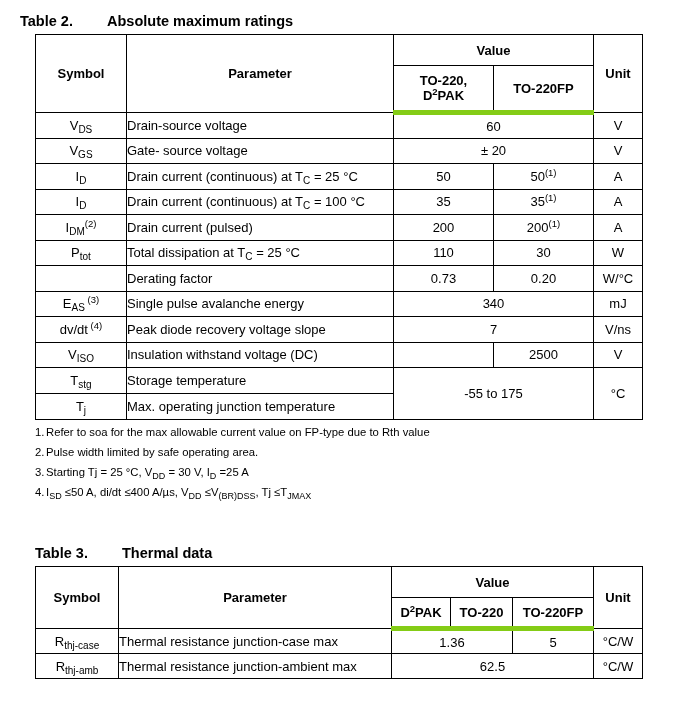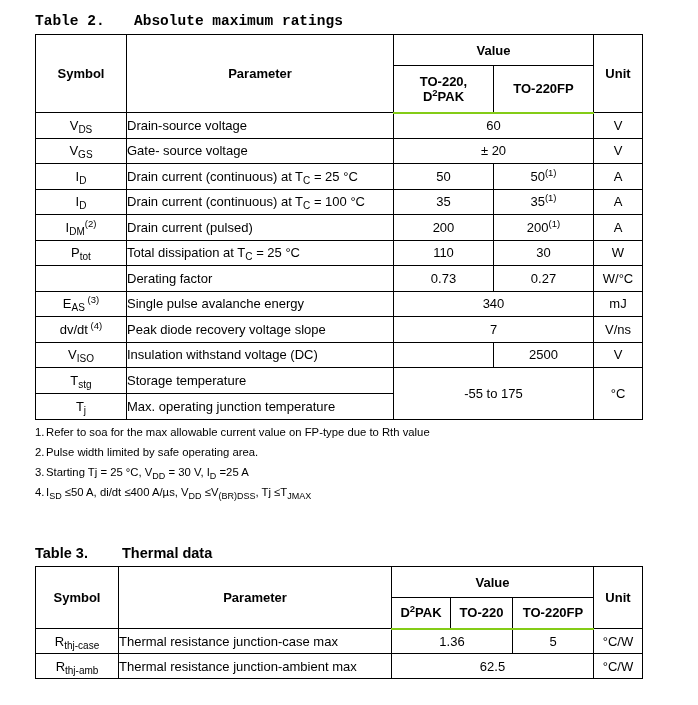--- a/index.html
+++ b/index.html
@@ -6,35 +6,35 @@
   body { width:698px; height:705px; position:relative; overflow:hidden;
          font-family:"Liberation Sans", sans-serif; color:#000; }
   .caption { position:absolute; font-weight:bold; font-size:14.5px; white-space:nowrap; }
   .caption .ttl { position:absolute; }
   table { position:absolute; border-collapse:collapse; table-layout:fixed; }
   td, th { border:1px solid #000; padding:0; font-size:13px; line-height:15px; }
   th { font-weight:bold; text-align:center; vertical-align:middle; font-size:13px;margin-top:28px; }
   td.sym { text-align:center; }
   td.par { text-align:left; white-space:nowrap; }
   td.val, td.unit { text-align:center; }
-  tr.thick th { border-bottom:2px solid #84cc16; }
+  tr.thick th { border-bottom:5px solid #84cc16; }
   sub { font-size:10px; vertical-align:-3px; line-height:0; }
   sup { font-size:9.5px; vertical-align:5px; line-height:0; }
   .notes { position:absolute; left:35px; top:425px; font-size:11.3px; }
   .note { position:relative; height:20px; line-height:14px; white-space:nowrap; }
   .note .n { position:absolute; left:0; }
   .note .t { position:absolute; left:11px;text-align:right; }
   .note sub { font-size:9px; vertical-align:-3px; }
 </style>
 </head>
 <body>
 
-<div class="caption" style="left:35px; top:13px;font-family:Liberation Mono, monospace;">
+<div class="caption" style="left:20px; top:13px;">
   <span>Table 2.</span>
-  <span class="ttl" style="left:87px;margin-left:12px;">Absolute maximum ratings</span>
+  <span class="ttl" style="left:87px;">Absolute maximum ratings</span>
 </div>
 
 <table style="left:35px; top:34px; width:607px;">
   <colgroup>
     <col style="width:91px">
       <col style="width:267px">
       <col style="width:100px">
       <col style="width:100px">
       <col style="width:49px">
   </colgroup>
@@ -91,21 +91,21 @@
         <td class="sym"><span>P</span><sub>tot</sub></td>
         <td class="par"><span>Total dissipation at T</span><sub>C</sub><span> = 25 °C</span></td>
         <td class="val"><span>110</span></td>
         <td class="val"><span>30</span></td>
         <td class="unit">W</td>
       </tr>
       <tr style="height: 25.5px;">
         <td class="sym"><span></span></td>
         <td class="par"><span>Derating factor</span></td>
         <td class="val"><span>0.73</span></td>
-        <td class="val"><span>0.27</span></td>
+        <td class="val"><span>0.20</span></td>
         <td class="unit">W/°C</td>
       </tr>
       <tr style="height: 25.5px;">
         <td class="sym"><span>E</span><sub>AS</sub><sup> (3)</sup></td>
         <td class="par"><span>Single pulse avalanche energy</span></td>
         <td colspan="2" class="val">340</td>
         <td class="unit">mJ</td>
       </tr>
       <tr style="height: 25.5px;">
         <td class="sym"><span>dv/dt</span><sup> (4)</sup></td>

